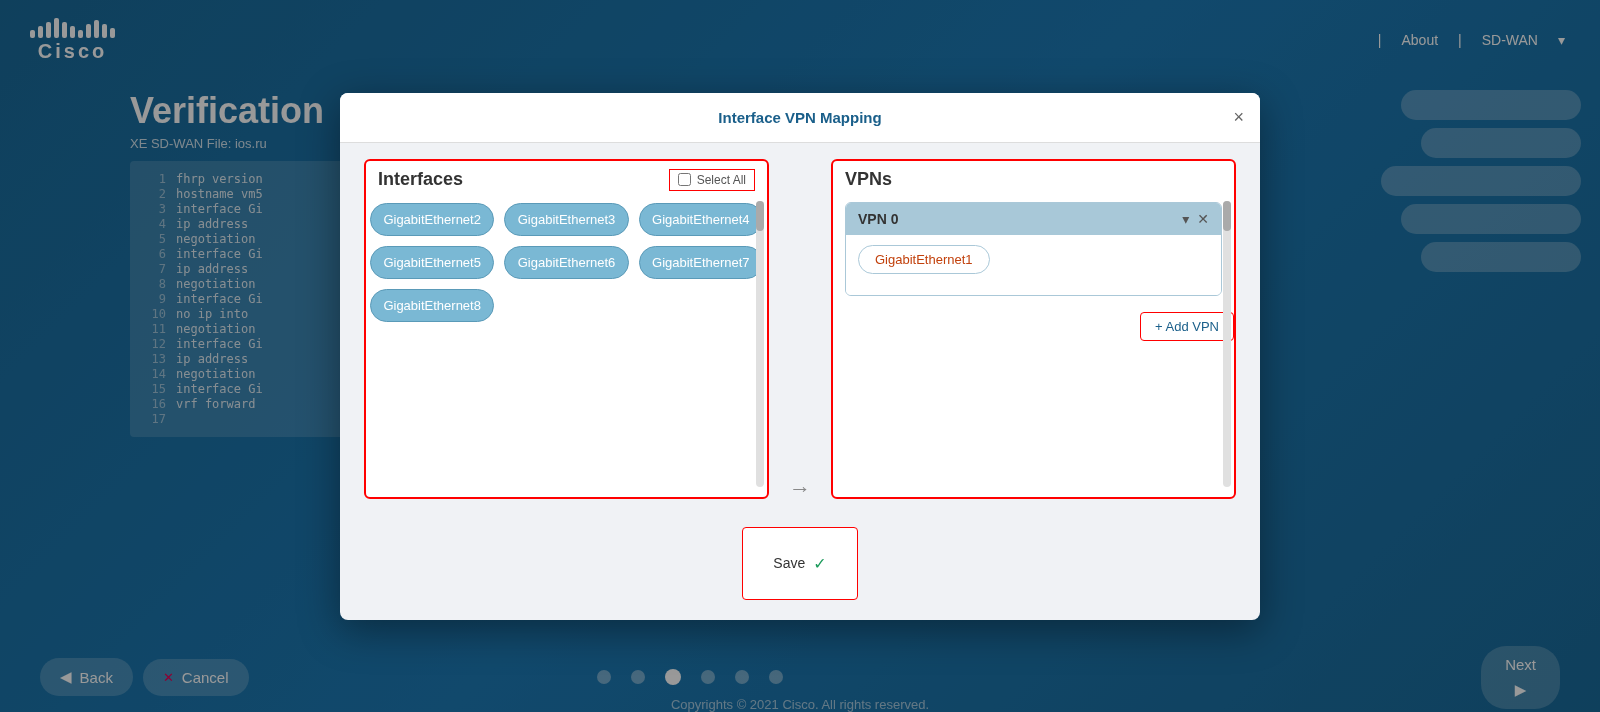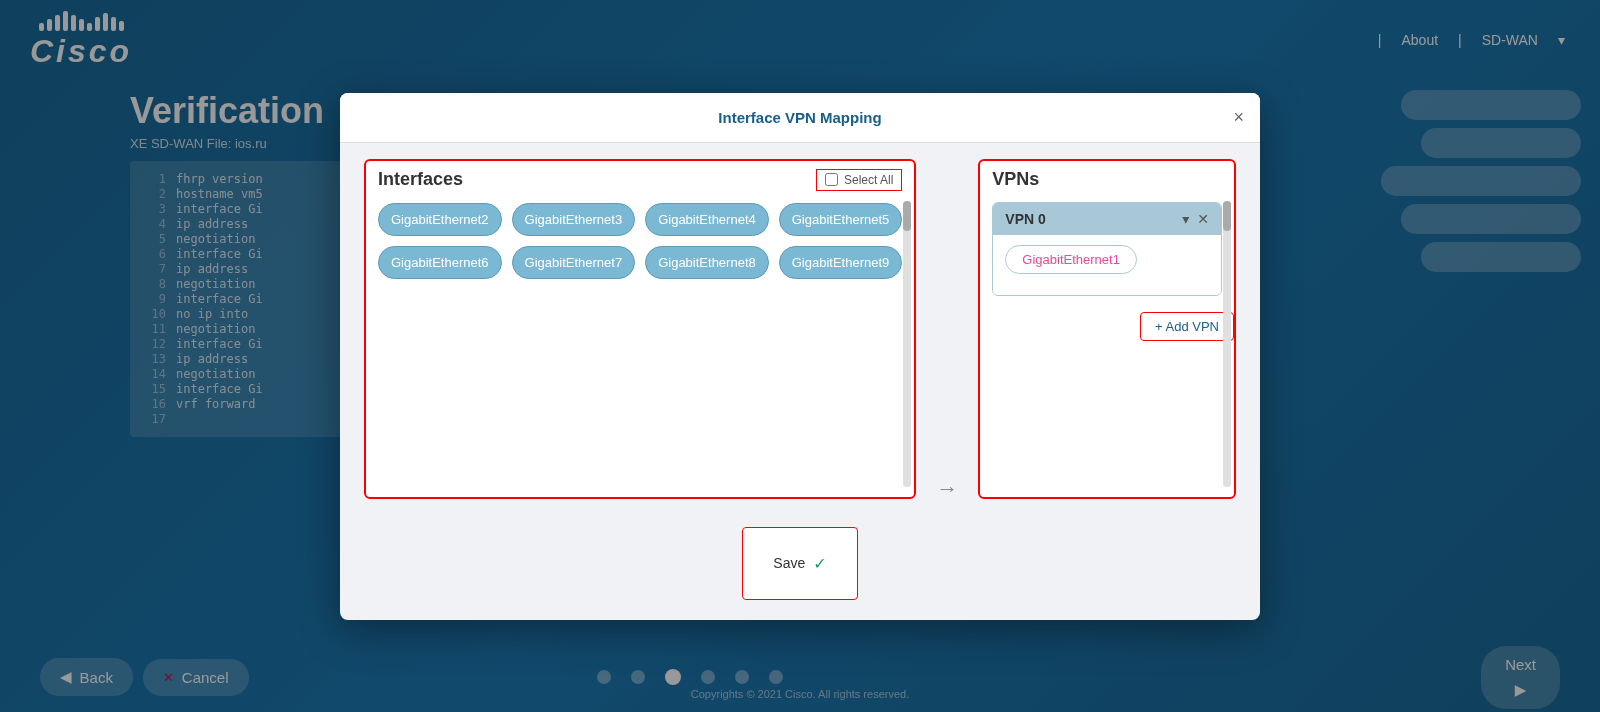--- a/index.html
+++ b/index.html
@@ -41,24 +41,23 @@
       margin-bottom: 2px;
     }
     .cisco-bars span {
       display: block;
       background: white;
       width: 5px;
       border-radius: 2px;
     }
     .cisco-logo-text {
       color: white;
-      font-size: 32px;
+      font-size: 20px;
       font-weight: bold;
       letter-spacing: 3px;
-      font-style: italic;
     }
     .header-right {
       margin-left: auto;
       display: flex;
       align-items: center;
       color: white;
       font-size: 14px;
       gap: 10px;
     }
     .header-right span { padding: 0 5px; }
@@ -282,23 +281,23 @@
       border: 1px solid red;
       padding: 3px 8px;
       border-radius: 0;
     }
     .select-all-container input[type="checkbox"] {
       width: 13px;
       height: 13px;
     }
 
     .interfaces-grid {
-      padding: 8px 12px;
+      padding: 8px 4px;
       display: grid;
-      grid-template-columns: 1fr 1fr 1fr 1fr;
+      grid-template-columns: 1fr 1fr 1fr;
       gap: 10px;
     }
     .iface-btn {
       background: #7ab8d4;
       border: 1px solid #5a9ab8;
       border-radius: 20px;
       padding: 8px 12px;
       font-size: 13px;
       color: white;
       cursor: pointer;
@@ -371,21 +370,21 @@
       padding: 10px 12px;
       min-height: 60px;
       background: white;
     }
     .vpn-item {
       background: white;
       border: 1px solid #aac8d8;
       border-radius: 20px;
       padding: 6px 16px;
       font-size: 13px;
-      color: #ec4899;
+      color: #c2410c;
       display: inline-block;
     }
 
     
     .add-vpn-row {
       display: flex;
       justify-content: flex-end;
       padding: 8px 0 4px 0;
     }
     .add-vpn-btn {
@@ -420,24 +419,24 @@
       gap: 8px;
     }
     .save-btn .check {
       color: #1a9a5a;
       font-size: 16px;
     }
 
     
     .copyright {
       position: absolute;
-      bottom: 12px;
+      bottom: 0;
       left: 50%;
       transform: translateX(-50%);
-      font-size: 11px;
+      font-size: 13px;
       color: rgba(255,255,255,0.6);
       z-index: 5;
     }
   </style>
 </head>
 <body>
 
 <div class="bg-page">
 
   <div class="cisco-header">
@@ -597,21 +596,20 @@
             </label>
           </div>
           <div class="interfaces-grid">
             <button class="iface-btn">GigabitEthernet2</button>
             <button class="iface-btn">GigabitEthernet3</button>
             <button class="iface-btn">GigabitEthernet4</button>
             <button class="iface-btn">GigabitEthernet5</button>
             <button class="iface-btn">GigabitEthernet6</button>
             <button class="iface-btn">GigabitEthernet7</button>
             <button class="iface-btn">GigabitEthernet8</button>
-            <button class="iface-btn">GigabitEthernet9</button>
           </div>
           <div class="panel-scrollbar">
             <div class="panel-scrollbar-thumb"></div>
           </div>
         </div>
 
         <div class="arrow-container">
           <span>→</span>
         </div>
 

